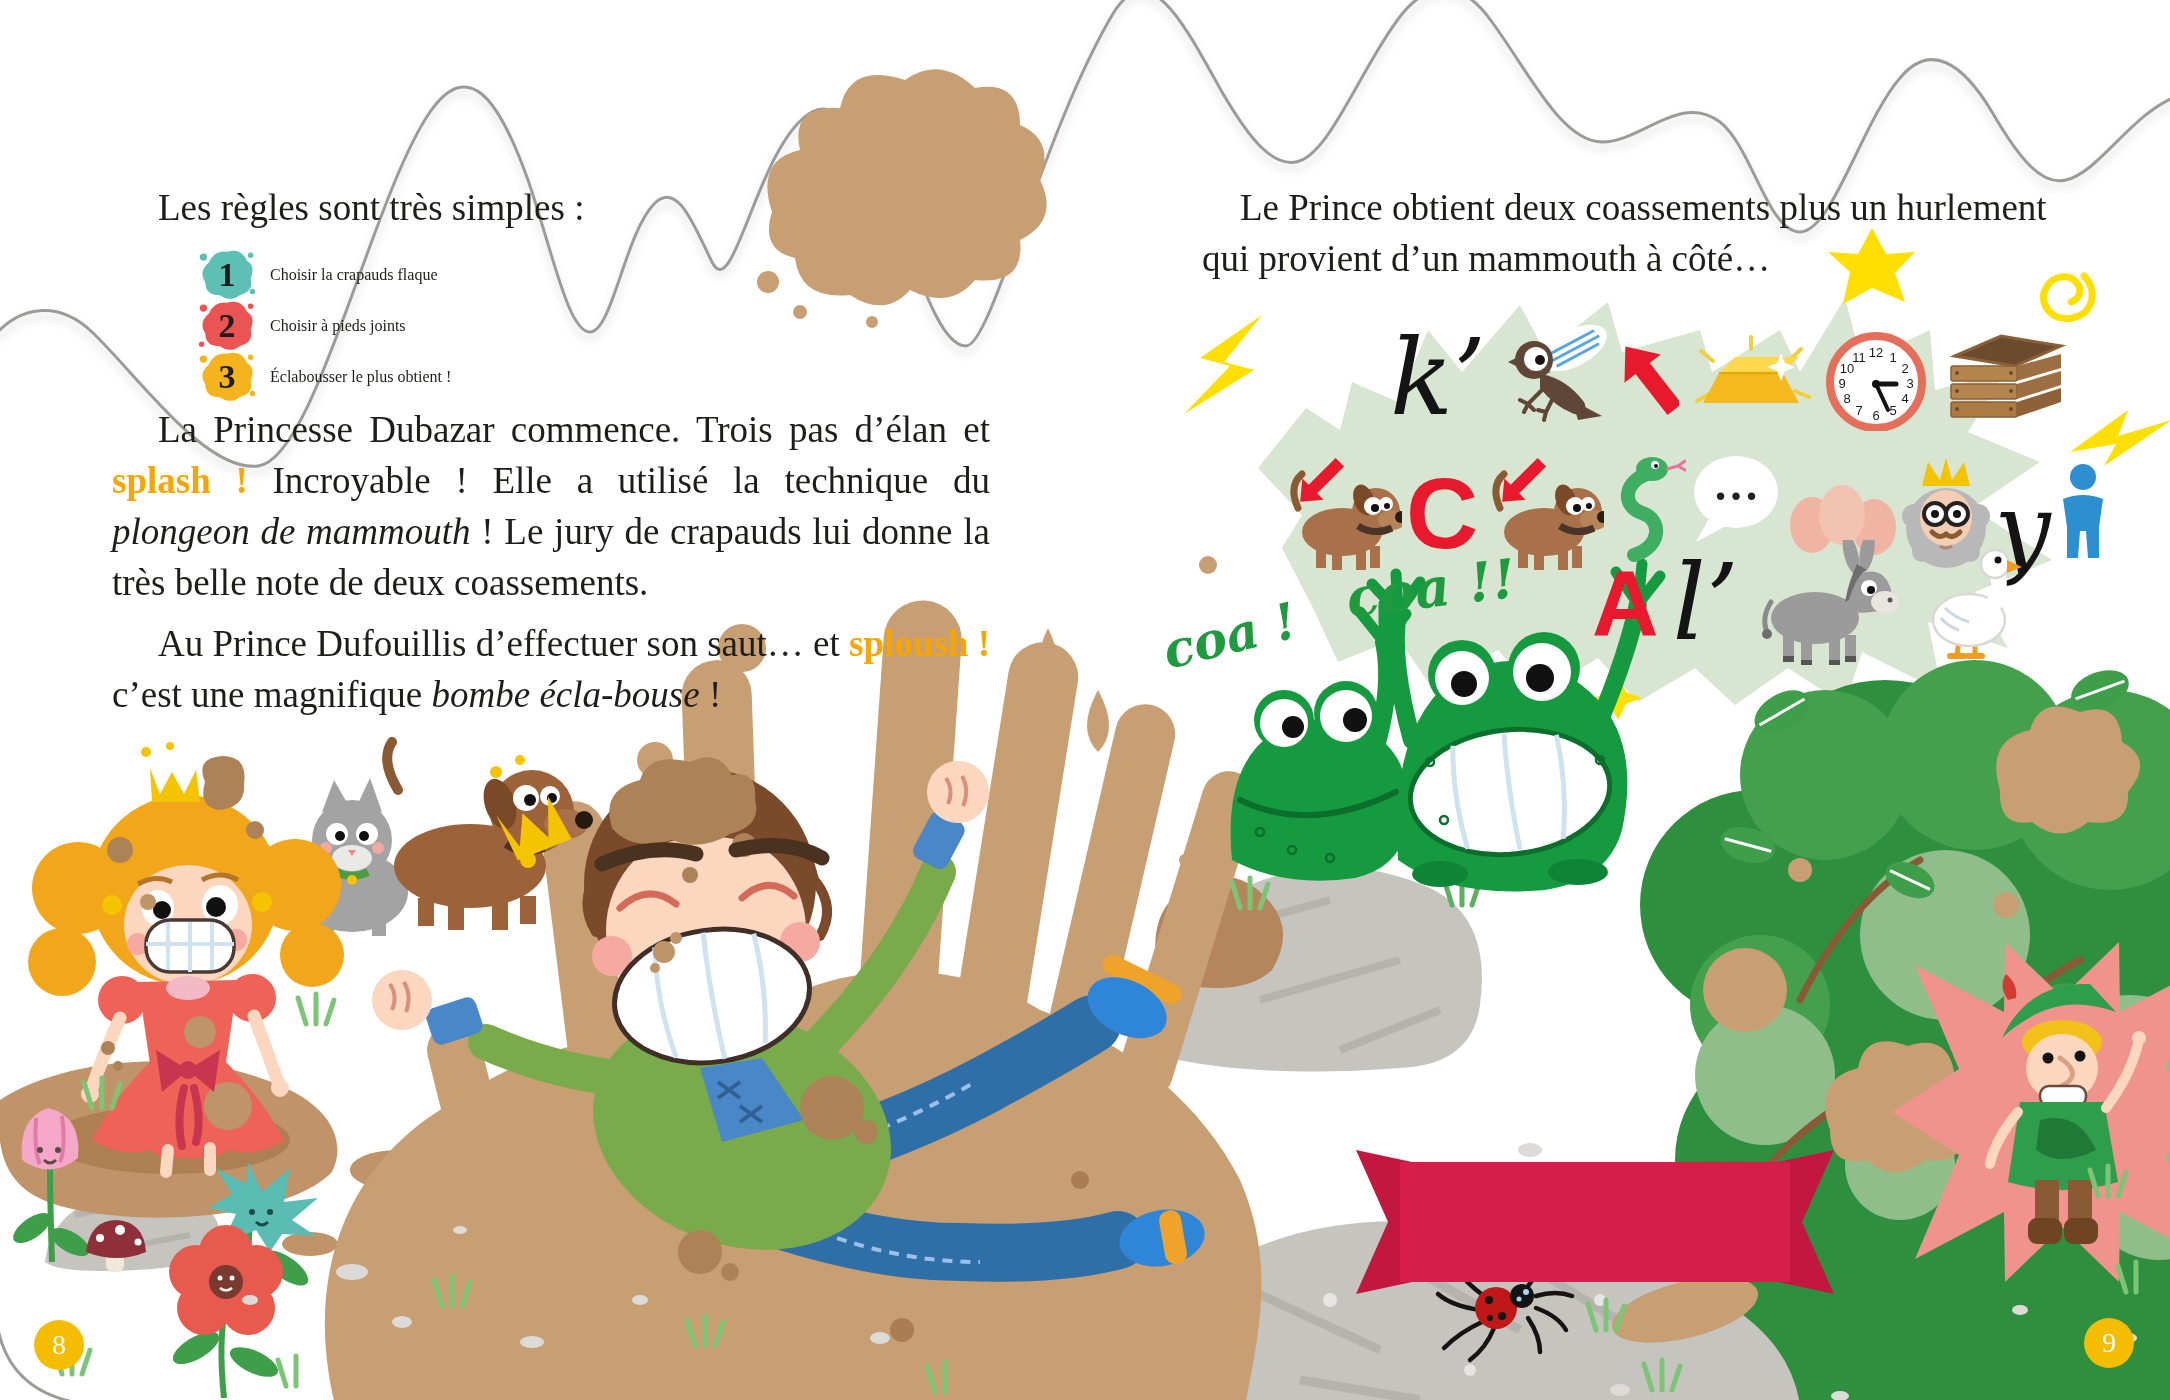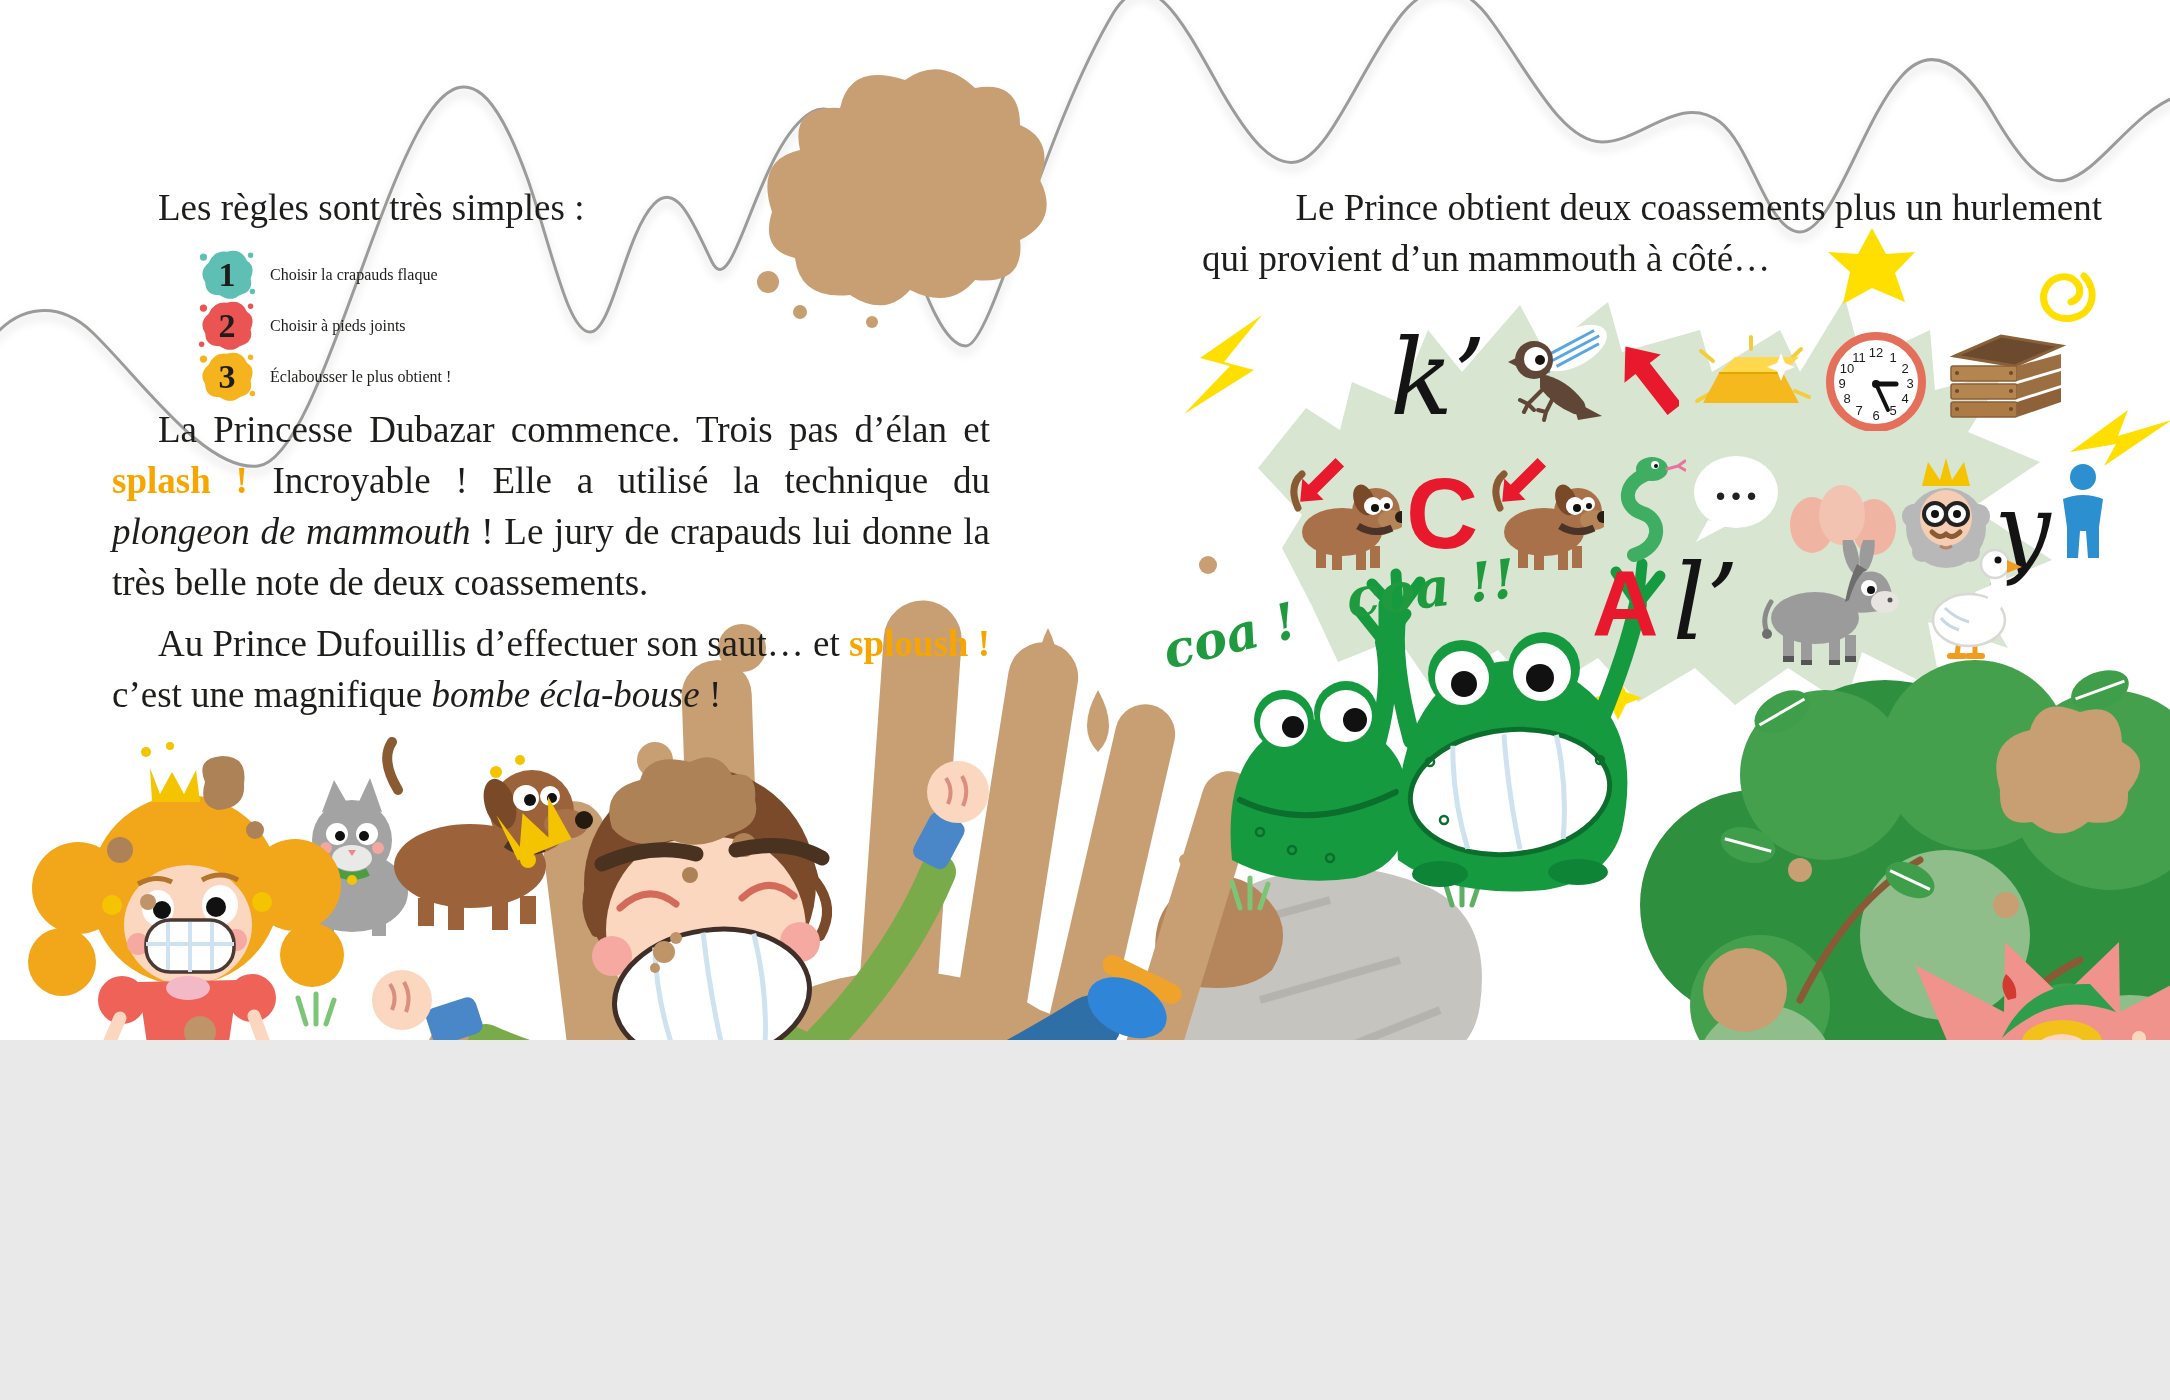--- a/index.html
+++ b/index.html
@@ -1,37 +1,37 @@
 <!DOCTYPE html>
 <html><head>
 <meta charset="utf-8">
 <style>
   html,body{margin:0;padding:0;background:#e9e9e9;}
-  .stage{position:relative;width:2170px;height:1040px;background:#ffffff;overflow:hidden;
+  .stage{position:relative;width:2170px;height:1400px;background:#ffffff;overflow:hidden;
          font-family:"Liberation Serif",serif;color:#1d1d1b;}
   .art{position:absolute;left:0;top:0;width:2170px;height:1400px;}
 
   
   .tblock{position:absolute;font-size:37px;line-height:51px;}
   .intro{left:112px;top:182px;width:880px;text-indent:46px;}
   .para{text-align:justify;text-indent:46px;}
   .para1{left:112px;top:404px;width:878px;}
   .para2{left:112px;top:618px;width:878px;}
   .seg-hl{color:#f7a600;font-weight:bold;}
   .seg-it{font-style:italic;}
 
   .rules{position:absolute;left:198px;top:250px;display:flex;flex-direction:column;gap:2px;}
   .rule-row{display:flex;align-items:center;gap:14px;height:49px;}
   .splat{position:relative;width:58px;height:54px;flex:0 0 auto;}
   .splat svg{position:absolute;inset:0;}
   .splat .num{position:absolute;inset:0;display:flex;align-items:center;justify-content:center;
               font-weight:bold;font-size:34px;color:#1d1d1b;}
 
   .rhead{position:absolute;left:1202px;top:182px;width:900px;font-size:37px;line-height:51px;}
-  .rhead .l1{text-indent:38px;text-align:right;}
+  .rhead .l1{text-indent:38px;}
 
   
   .rebus-row{position:absolute;display:flex;align-items:center;}
   .row1{left:1390px;top:318px;gap:10px;}
   .row2{left:1280px;top:446px;gap:4px;}
   .row3{left:1592px;top:540px;gap:14px;}
   .rletter{font-family:"DejaVu Serif",serif;font-style:italic;color:#141414;}
   .rcap{font-family:"Liberation Sans",sans-serif;font-weight:bold;color:#e8192c;}
   .k{font-size:104px;line-height:1;}
   .y{font-size:100px;line-height:1;margin-top:34px;}

